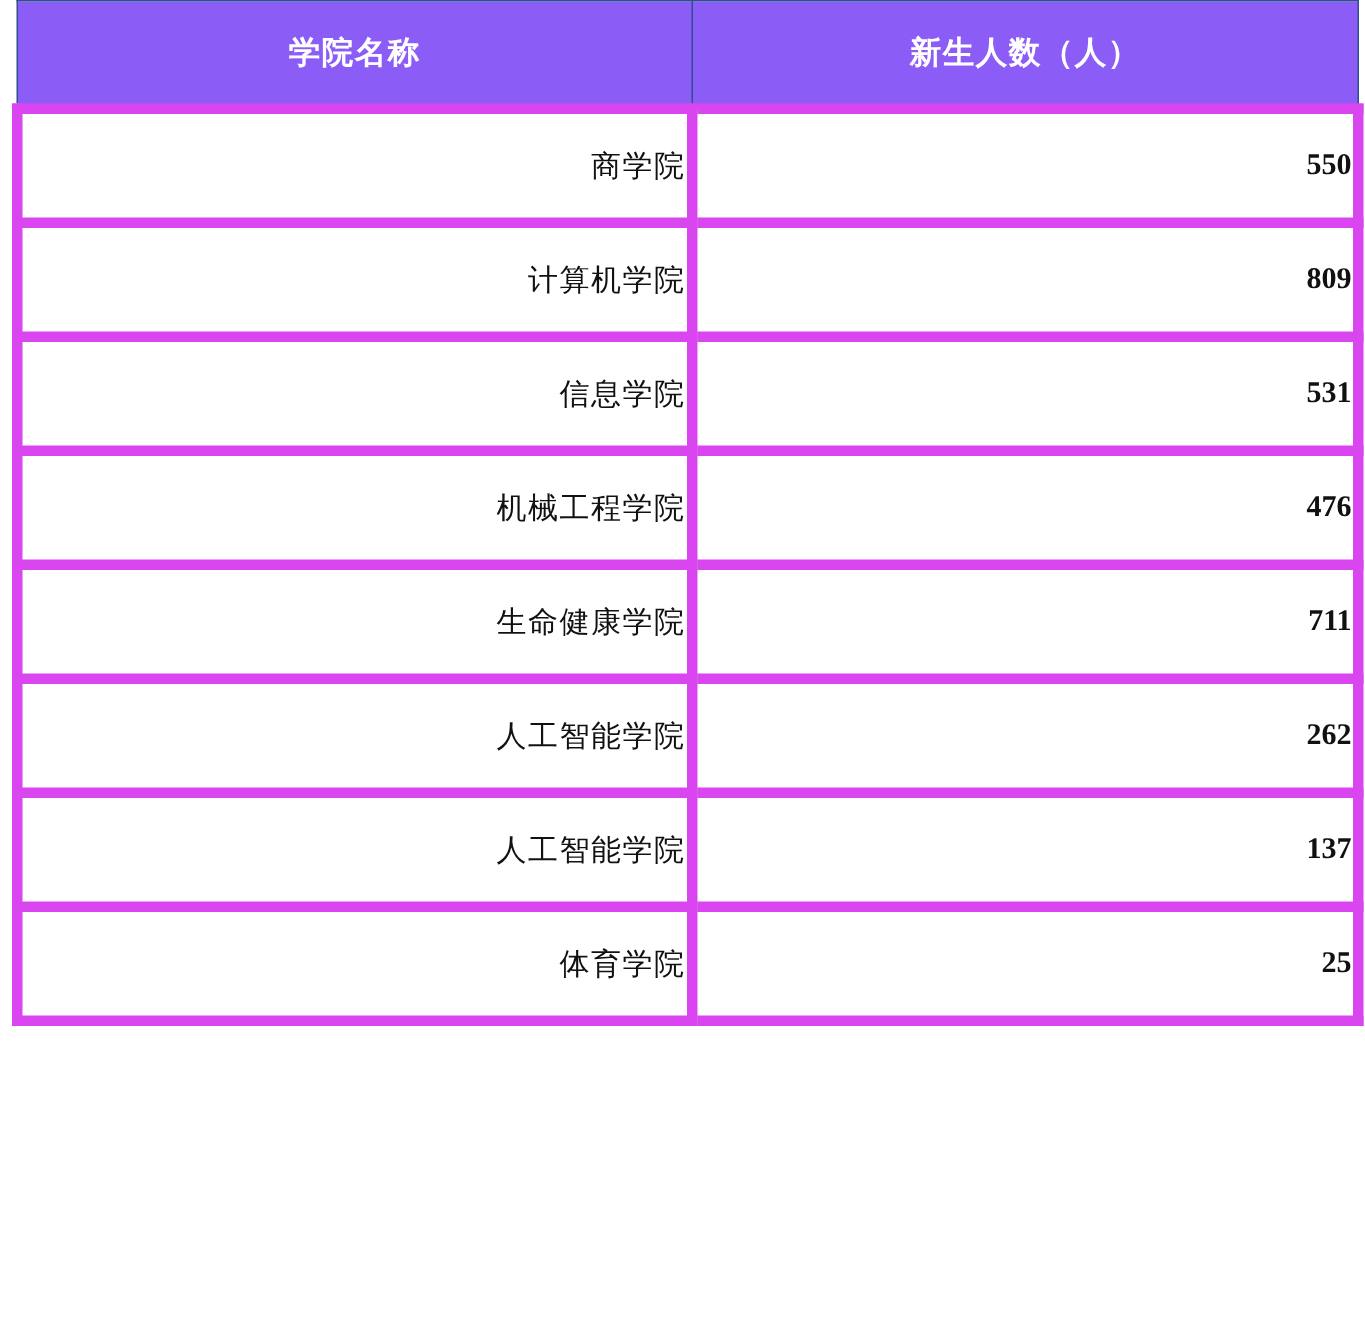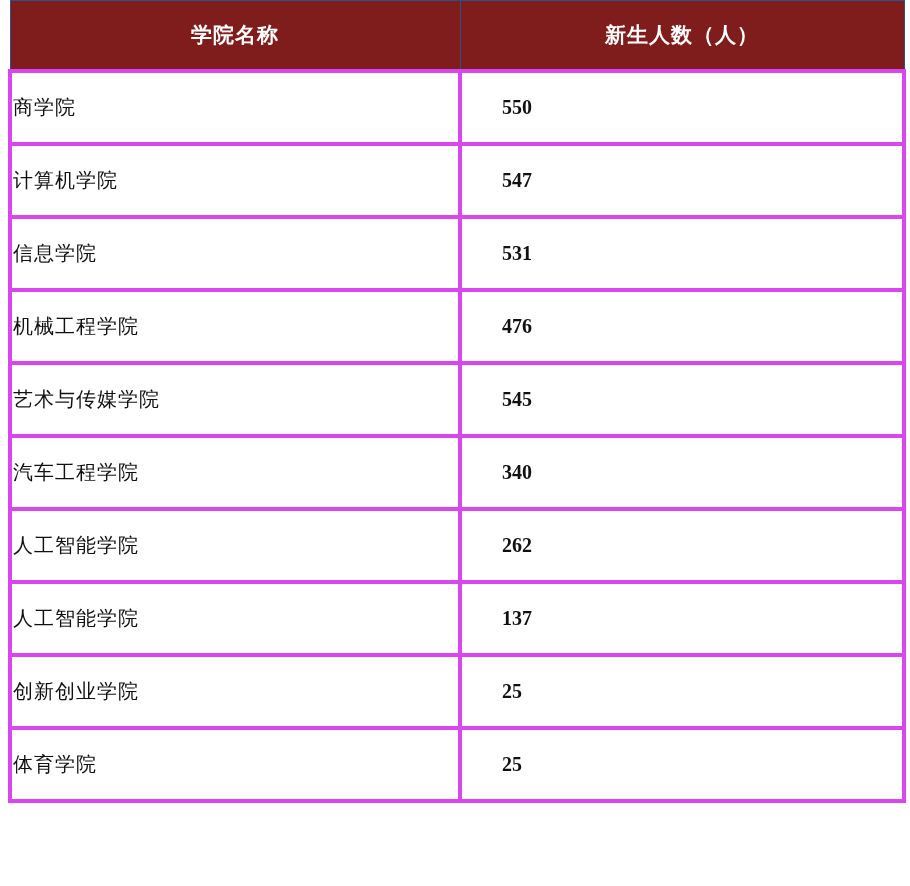--- a/index.html
+++ b/index.html
@@ -21,37 +21,37 @@
   table.data-table {
     border-collapse: collapse;
     width: 894px;
     table-layout: fixed;
     margin: 0;
   }
   table.data-table col.col-name { width: 450px; }
   table.data-table col.col-value { width: 444px; }
 
   thead th {
-    background: #7f1d1d;
+    background: #8b5cf6;
     color: #ffffff;
     font-weight: bold;
     font-size: 21px;
     height: 66px;
     text-align: center;
     vertical-align: middle;
     border: 1px solid #2e4f8f;
     letter-spacing: 1px;
   }
   tbody td {
     height: 67px;
-    text-align: left;
+    text-align: right;
     vertical-align: middle;
     font-size: 20px;
     color: #111111;
-    border: 4px solid #d946ef;
+    border: 7px solid #d946ef;
     background: #ffffff;
   }
   tbody td.value-cell {
     font-weight: bold;
     font-size: 20px;
     padding-left: 40px;
   }
   tbody td.name-cell {
     font-weight: normal;
     letter-spacing: 1px;
@@ -72,49 +72,41 @@
         <th>新生人数（人）</th>
       </tr>
     </thead>
     <tbody>
       <tr>
         <td class="name-cell">商学院</td>
         <td class="value-cell">550</td>
       </tr>
       <tr>
         <td class="name-cell">计算机学院</td>
-        <td class="value-cell">547</td>
+        <td class="value-cell">809</td>
       </tr>
       <tr>
         <td class="name-cell">信息学院</td>
         <td class="value-cell">531</td>
       </tr>
       <tr>
         <td class="name-cell">机械工程学院</td>
         <td class="value-cell">476</td>
       </tr>
       <tr>
-        <td class="name-cell">艺术与传媒学院</td>
-        <td class="value-cell">545</td>
-      </tr>
-      <tr>
-        <td class="name-cell">汽车工程学院</td>
-        <td class="value-cell">340</td>
+        <td class="name-cell">生命健康学院</td>
+        <td class="value-cell">711</td>
       </tr>
       <tr>
         <td class="name-cell">人工智能学院</td>
         <td class="value-cell">262</td>
       </tr>
       <tr>
         <td class="name-cell">人工智能学院</td>
         <td class="value-cell">137</td>
       </tr>
       <tr>
-        <td class="name-cell">创新创业学院</td>
-        <td class="value-cell">25</td>
-      </tr>
-      <tr>
         <td class="name-cell">体育学院</td>
         <td class="value-cell">25</td>
       </tr>
     </tbody>
   </table>
 </div>
 
 </body></html>

